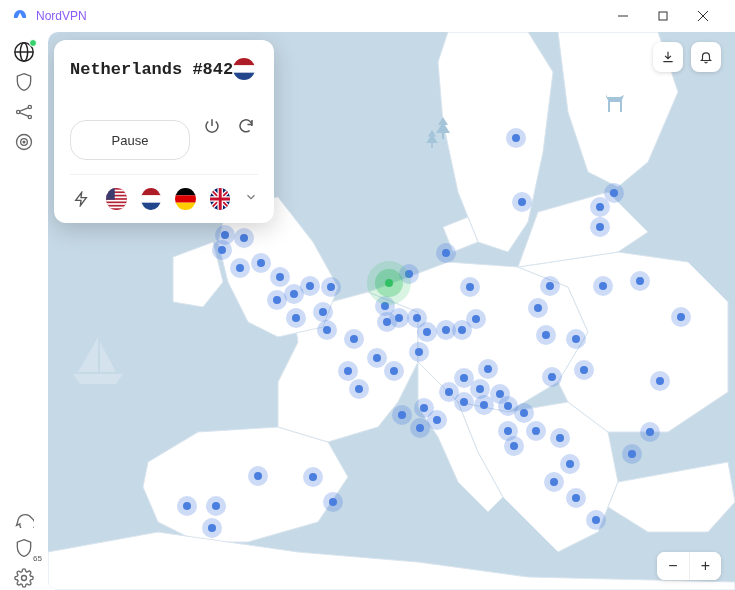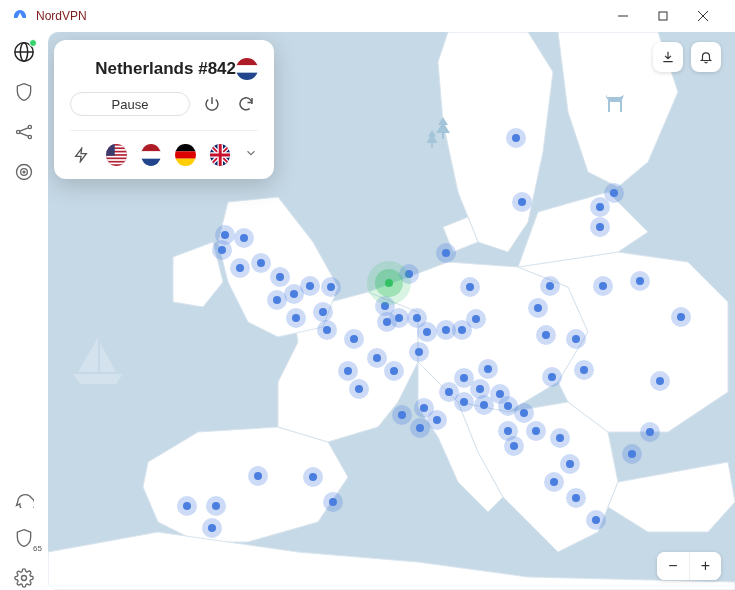--- a/index.html
+++ b/index.html
@@ -1,27 +1,27 @@
 <!DOCTYPE html>
 <html><head>
 <meta charset="utf-8">
 <style>
   * { box-sizing: border-box; margin: 0; padding: 0; }
   html, body { width: 735px; height: 590px; font-family: -apple-system, BlinkMacSystemFont, "Segoe UI", sans-serif; overflow: hidden; background: #fff; }
 
   
-  .titlebar { height: 32px; display: flex; align-items: center; padding: 0 12px; background: #fff; font-size: 12px; color: #7f1d1d; }
+  .titlebar { height: 32px; display: flex; align-items: center; padding: 0 12px; background: #fff; font-size: 12px; color: #8b5cf6; }
   .titlebar .logo { width: 16px; height: 16px; margin-right: 8px; }
   .titlebar .title { flex: 1; }
   .titlebar .win-btn { width: 40px; height: 32px; display: flex; align-items: center; justify-content: center; color: #333; cursor: pointer; }
 
   .app-body { position: relative; width: 735px; height: 558px; display: flex; }
 
   
-  .sidebar { width: 48px; height: 100%; background: #fff; display: flex; flex-direction: column; align-items: center; padding-top: 8px; gap: 16px; position: relative; z-index: 20; }
+  .sidebar { width: 48px; height: 100%; background: #fff; display: flex; flex-direction: column; align-items: center; padding-top: 8px; gap: 6px; position: relative; z-index: 20; }
   .sidebar .sb-icon { width: 24px; height: 24px; display: flex; align-items: center; justify-content: center; cursor: pointer; color: #666; }
   .sidebar .sb-icon.active { color: #222; }
   .spacer { flex: 1; }
 
   
   .map { flex: 1; height: 100%; position: relative; background: #c6d9e6; overflow: hidden; border-radius: 10px 0 0 10px; }
   .land { position: absolute; inset: 0; }
 
   
   .dot { position: absolute; width: 8px; height: 8px; background: #4a7fe0; border-radius: 50%; transform: translate(-50%, -50%); }
@@ -35,26 +35,26 @@
   .pill { width: 30px; height: 30px; background: #fff; border-radius: 8px; box-shadow: 0 1px 4px rgba(0,0,0,0.15); display: flex; align-items: center; justify-content: center; cursor: pointer; color: #333; }
 
   
   .zoom { position: absolute; bottom: 10px; right: 14px; display: flex; background: #fff; border-radius: 8px; box-shadow: 0 1px 4px rgba(0,0,0,0.15); overflow: hidden; z-index: 15; }
   .zoom button { width: 32px; height: 28px; border: none; background: #fff; font-size: 16px; cursor: pointer; color: #333; }
   .zoom button + button { border-left: 1px solid #eee; }
 
   
   .card { position: absolute; top: 8px; left: 6px; width: 220px; background: #fff; border-radius: 12px; box-shadow: 0 6px 24px rgba(0,0,0,0.18); padding: 14px 16px 12px; z-index: 30; }
   .status-row { display: flex; align-items: center; gap: 6px; color: #33a852; font-size: 10px; font-weight: 700; letter-spacing: 0.4px; }
-  .server-row { display: flex; align-items: center; justify-content: flex-end; margin-top: 4px; }
+  .server-row { display: flex; align-items: center; justify-content: flex-start; margin-top: 4px; font-family: Liberation Mono, monospace; }
   .server-name { font-size: 17px; font-weight: 600; color: #222; }
   .flag { width: 22px; height: 22px; border-radius: 50%; overflow: hidden; flex-shrink: 0; }
   .flag svg { width: 100%; height: 100%; display: block; }
   .controls-row { display: flex; align-items: center; gap: 10px; margin-top: 12px; }
-  .pause-btn { flex: 1; height: 24px; border: 1px solid #e0e0e0; border-radius: 16px; background: #fff; font-size: 13px; cursor: pointer; color: #333; }
+  .pause-btn { flex: 1; height: 40px; border: 1px solid #e0e0e0; border-radius: 16px; background: #fff; font-size: 13px; cursor: pointer; color: #333; margin-top: 28px; }
   .icon-btn { width: 24px; height: 24px; display: flex; align-items: center; justify-content: center; cursor: pointer; color: #555; }
   .quick-row { display: flex; align-items: center; gap: 14px; margin-top: 14px; border-top: 1px solid #f0f0f0; padding-top: 12px; }
   .quick-flag { width: 22px; height: 22px; border-radius: 50%; overflow: hidden; cursor: pointer; }
   .quick-flag svg { width: 100%; height: 100%; }
   .chev { margin-left: auto; color: #777; cursor: pointer; }
 
   .badge-green { position: absolute; width: 8px; height: 8px; background: #35d16a; border-radius: 50%; border: 1.5px solid #fff; }
 
   .sail { position: absolute; left: 20px; top: 300px; color: #d3e2ed; }
   .tree { position: absolute; color: #a4c5d9; }

